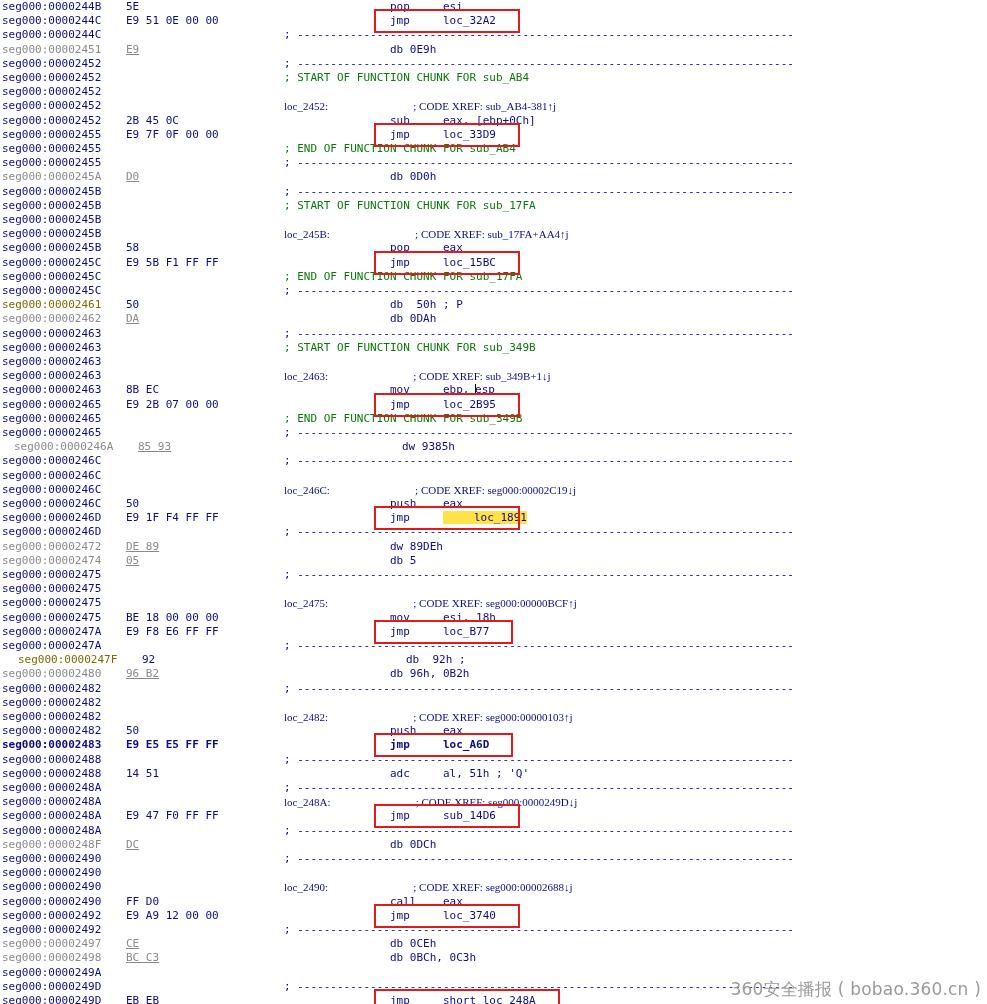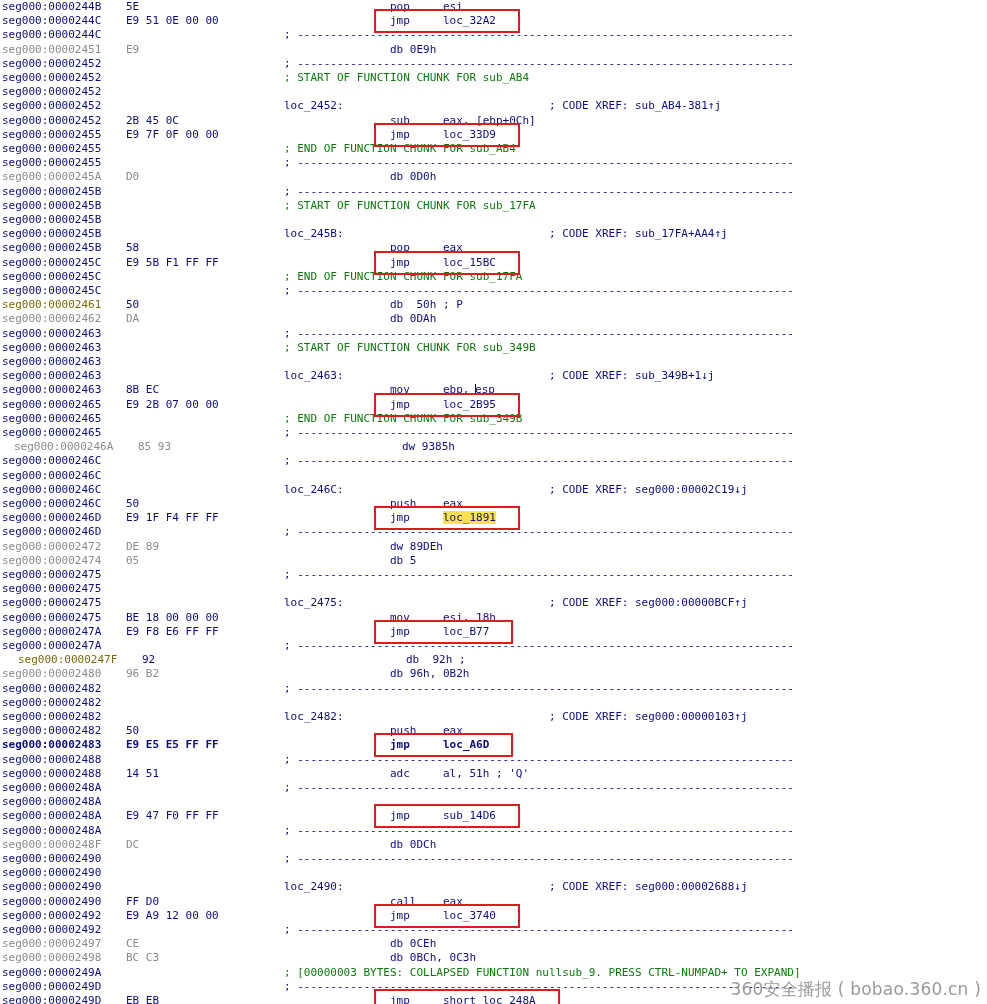--- a/index.html
+++ b/index.html
@@ -40,41 +40,42 @@
   .addr.hi {
     color: #7a6a00;
   }
   .bytes {
     position: absolute;
     left: 126px;
     top: 0;
     white-space: pre;
     color: #0b0b87;
   }
-  .bytes.dim { color:#8a8a8a; }
+  .bytes.dim { color:#8a8a8a;text-decoration:underline; }
   .text {
     position: absolute;
     left: 284px;
     top: 0;
     white-space: pre;
   }
-  .c-label  { color: #0b0b87; }
+  .c-label  { color: #0b0b87; font-family: Liberation Serif, serif; }
   .c-sep    { color: #0b0b87; }
   .c-mnem   { color: #0b0b87; }
   .c-cmt    { color: #0b7a0b; }
 
   
   .boxwrap {
     position: absolute;
     border: 2px solid #e01b1b;
     box-sizing: border-box;
     pointer-events: none;
   }
   .hl-yellow {
     background: #ffe24a;
+    padding-left: 31px;
   }
   .caret {
     display: inline-block;
     width: 1px;
     height: 10px;
     background: #000;
     vertical-align: -1px;
     margin: 0 -1px;
   }
   #watermark {
@@ -140,33 +141,33 @@
     <div class="row" style="top: 653.2px; position: absolute; left: 16px; width: 987px;"><span class="addr hi">seg000:0000247F</span><span class="bytes">92</span><span class="text c-mnem">                db  92h ;</span></div>
     <div class="row" style="top: 667.4px; position: absolute; left: 0px; width: 987px;"><span class="addr dim">seg000:00002480</span><span class="bytes dim">96 B2</span><span class="text c-mnem">                db 96h, 0B2h</span></div>
     <div class="row" style="top: 681.6px; position: absolute; left: 0px; width: 987px;"><span class="addr">seg000:00002482</span><span class="bytes"></span><span class="text c-sep">; ---------------------------------------------------------------------------</span></div>
     <div class="row" style="top: 695.8px; position: absolute; left: 0px; width: 987px;"><span class="addr">seg000:00002482</span><span class="bytes"></span><span class="text c-mnem"></span></div>
     <div class="row" style="top: 710px; position: absolute; left: 0px; width: 987px;"><span class="addr">seg000:00002482</span><span class="bytes"></span><span class="text c-label">loc_2482:                               ; CODE XREF: seg000:00000103↑j</span></div>
     <div class="row" style="top: 724.2px; position: absolute; left: 0px; width: 987px;"><span class="addr">seg000:00002482</span><span class="bytes">50</span><span class="text c-mnem">                push    eax</span></div>
     <div class="row" style="top: 738.4px; position: absolute; left: 0px; width: 987px; font-weight: bold;"><span class="addr">seg000:00002483</span><span class="bytes">E9 E5 E5 FF FF</span><span class="text c-mnem">                jmp     loc_A6D</span></div>
     <div class="row" style="top: 752.6px; position: absolute; left: 0px; width: 987px;"><span class="addr">seg000:00002488</span><span class="bytes"></span><span class="text c-sep">; ---------------------------------------------------------------------------</span></div>
     <div class="row" style="top: 766.8px; position: absolute; left: 0px; width: 987px;"><span class="addr">seg000:00002488</span><span class="bytes">14 51</span><span class="text c-mnem">                adc     al, 51h ; 'Q'</span></div>
     <div class="row" style="top: 781px; position: absolute; left: 0px; width: 987px;"><span class="addr">seg000:0000248A</span><span class="bytes"></span><span class="text c-sep">; ---------------------------------------------------------------------------</span></div>
-    <div class="row" style="top: 795.2px; position: absolute; left: 0px; width: 987px;"><span class="addr">seg000:0000248A</span><span class="bytes"></span></div>
+    <div class="row" style="top: 795.2px; position: absolute; left: 0px; width: 987px;"><span class="addr">seg000:0000248A</span><span class="bytes"></span><span class="text c-label">loc_248A:                               ; CODE XREF: seg000:0000249D↓j</span></div>
     <div class="row" style="top: 809.4px; position: absolute; left: 0px; width: 987px;"><span class="addr">seg000:0000248A</span><span class="bytes">E9 47 F0 FF FF</span><span class="text c-mnem">                jmp     sub_14D6</span></div>
     <div class="row" style="top: 823.6px; position: absolute; left: 0px; width: 987px;"><span class="addr">seg000:0000248A</span><span class="bytes"></span><span class="text c-sep">; ---------------------------------------------------------------------------</span></div>
     <div class="row" style="top: 837.8px; position: absolute; left: 0px; width: 897px;"><span class="addr dim">seg000:0000248F</span><span class="bytes dim">DC</span><span class="text c-mnem">                db 0DCh</span></div>
     <div class="row" style="top: 852px; position: absolute; left: 0px; width: 987px;"><span class="addr">seg000:00002490</span><span class="bytes"></span><span class="text c-sep">; ---------------------------------------------------------------------------</span></div>
     <div class="row" style="top: 866.2px; position: absolute; left: 0px; width: 987px;"><span class="addr">seg000:00002490</span><span class="bytes"></span><span class="text c-mnem"></span></div>
     <div class="row" style="top: 880.4px; position: absolute; left: 0px; width: 987px;"><span class="addr">seg000:00002490</span><span class="bytes"></span><span class="text c-label">loc_2490:                               ; CODE XREF: seg000:00002688↓j</span></div>
     <div class="row" style="top: 894.6px; position: absolute; left: 0px; width: 987px;"><span class="addr">seg000:00002490</span><span class="bytes">FF D0</span><span class="text c-mnem">                call    eax</span></div>
     <div class="row" style="top: 908.8px; position: absolute; left: 0px; width: 987px;"><span class="addr">seg000:00002492</span><span class="bytes">E9 A9 12 00 00</span><span class="text c-mnem">                jmp     loc_3740</span></div>
     <div class="row" style="top: 923px; position: absolute; left: 0px; width: 987px;"><span class="addr">seg000:00002492</span><span class="bytes"></span><span class="text c-sep">; ---------------------------------------------------------------------------</span></div>
     <div class="row" style="top: 937.2px; position: absolute; left: 0px; width: 987px;"><span class="addr dim">seg000:00002497</span><span class="bytes dim">CE</span><span class="text c-mnem">                db 0CEh</span></div>
     <div class="row" style="top: 951.4px; position: absolute; left: 0px; width: 805px;"><span class="addr dim">seg000:00002498</span><span class="bytes dim">BC C3</span><span class="text c-mnem">                db 0BCh, 0C3h</span></div>
-    <div class="row" style="top: 965.6px; position: absolute; left: 0px; width: 987px; padding-left: 24px;"><span class="addr">seg000:0000249A</span><span class="bytes"></span><span class="text c-cmt">; [00000003 BYTES: COLLAPSED FUNCTION nullsub_9. PRESS CTRL-NUMPAD+ TO EXPAND]</span></div>
+    <div class="row" style="top: 965.6px; position: absolute; left: 0px; width: 987px; padding-left: 24px;"><span class="addr">seg000:0000249A</span><span class="bytes"></span></div>
     <div class="row" style="top: 979.8px; position: absolute; left: 0px; width: 987px;"><span class="addr">seg000:0000249D</span><span class="bytes"></span><span class="text c-sep">; ---------------------------------------------------------------------------</span></div>
     <div class="row" style="top: 994px; position: absolute; left: 0px; width: 987px;"><span class="addr">seg000:0000249D</span><span class="bytes">EB EB</span><span class="text c-mnem">                jmp     short loc_248A</span></div>
     <div class="boxwrap" style="left: 373.92px; top: 9.2px; width: 145.92px; height: 24px; border-color: rgb(224, 27, 27);"></div>
     <div class="boxwrap" style="left: 373.92px; top: 122.8px; width: 145.92px; height: 24px; border-color: rgb(224, 27, 27);"></div>
     <div class="boxwrap" style="left: 373.92px; top: 250.6px; width: 145.92px; height: 24px; border-color: rgb(224, 27, 27);"></div>
     <div class="boxwrap" style="left: 373.92px; top: 392.6px; width: 145.92px; height: 24px; border-color: rgb(224, 27, 27);"></div>
     <div class="boxwrap" style="left: 373.92px; top: 506.2px; width: 145.92px; height: 24px; border-color: rgb(224, 27, 27);"></div>
     <div class="boxwrap" style="left: 373.92px; top: 619.8px; width: 139.3px; height: 24px; border-color: rgb(224, 27, 27);"></div>
     <div class="boxwrap" style="left: 373.92px; top: 733.4px; width: 139.3px; height: 24px; border-color: rgb(224, 27, 27);"></div>
     <div class="boxwrap" style="left: 373.92px; top: 804.4px; width: 145.92px; height: 24px; border-color: rgb(224, 27, 27);"></div>

